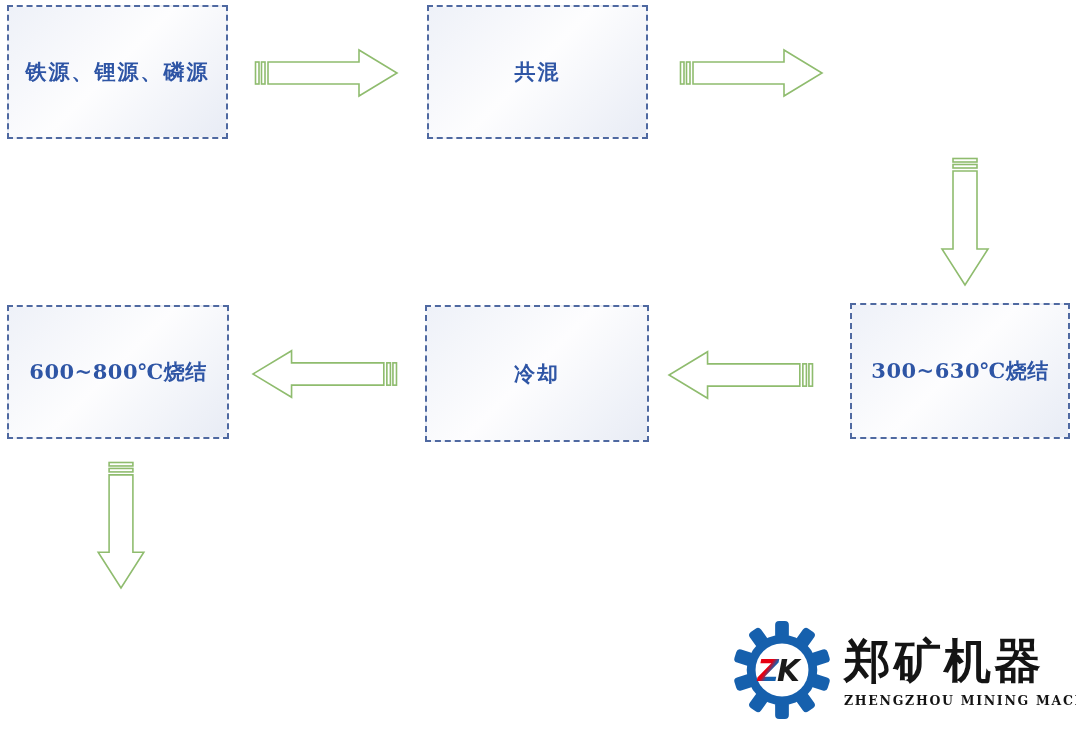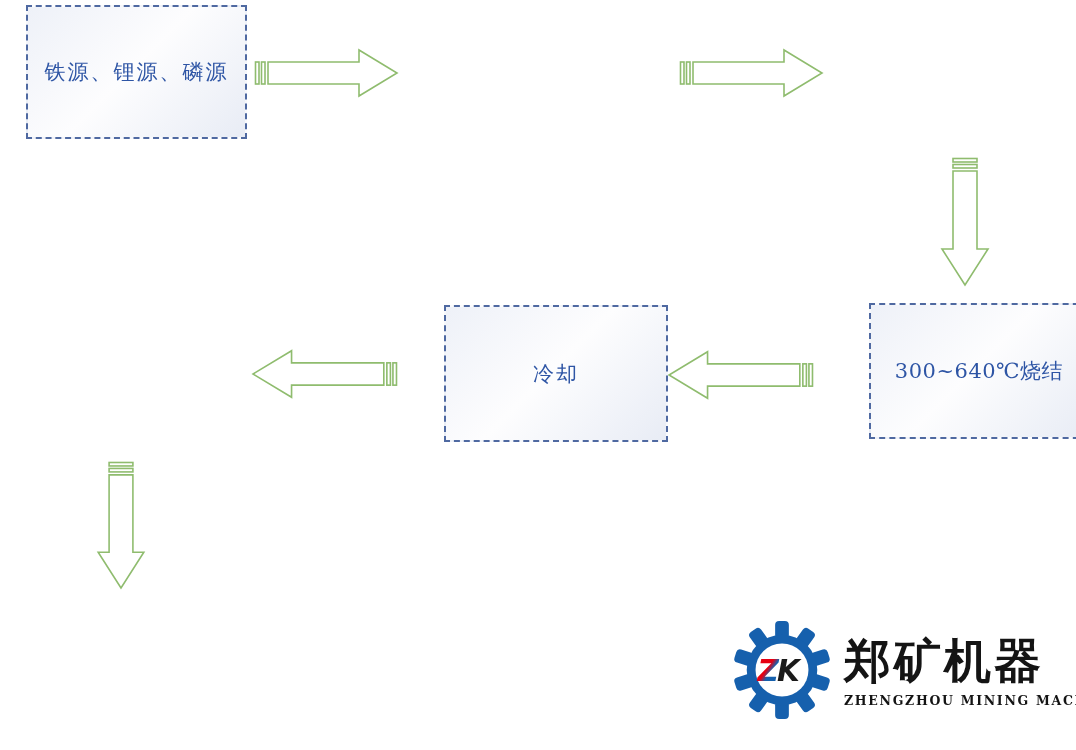--- a/index.html
+++ b/index.html
@@ -7,22 +7,22 @@
     position:relative; width:1076px; height:750px;
     background:#ffffff; overflow:hidden;
     font-family:"DejaVu Serif", serif;
   }
   
   .node {
     position:absolute; box-sizing:border-box;
     border:2px dashed #4f69a1;
     background:linear-gradient(135deg, #eef1f8 0%, #fdfdfe 48%, #e8ecf5 100%);
     display:flex; align-items:center; justify-content:center;
-    color:#2e55a5; font-weight:normal; font-size:21px;
-    letter-spacing:2px; text-align:center;margin-left:19px;
+    color:#2e55a5; font-weight:bold; font-size:21px;
+    letter-spacing:2px; text-align:center;
   }
   .n-sources { left:7px;   top:5px;   width:221px; height:134px; }
   .n-mixing  { left:427px; top:5px;   width:221px; height:134px; }
   .n-drying  { left:850px; top:4px;   width:221px; height:131px; }
   .n-sinter1 { left:850px; top:303px; width:220px; height:136px; letter-spacing:0.5px; }
   .n-cooling { left:425px; top:305px; width:224px; height:137px; }
   .n-sinter2 { left:7px;   top:305px; width:222px; height:134px; letter-spacing:0.5px; }
   .n-product { left:7px;   top:613px; width:222px; height:134px; }
 
   
@@ -63,40 +63,43 @@
   </div>
 
   <div class="arrow a-r1">
     <svg viewBox="0 0 146 56">
       <rect x="1.5" y="17" width="3.5" height="22"></rect>
       <rect x="7.5" y="17" width="3.5" height="22"></rect>
       <path d="M14 17 H105 V5 L143 28 L105 51 V39 H14 Z"></path>
     </svg>
   </div>
 
+  <div class="node n-mixing">
+    <span>共混</span>
+  </div>
 
   <div class="arrow a-r2">
     <svg viewBox="0 0 146 56">
       <rect x="1.5" y="17" width="3.5" height="22"></rect>
       <rect x="7.5" y="17" width="3.5" height="22"></rect>
       <path d="M14 17 H105 V5 L143 28 L105 51 V39 H14 Z"></path>
     </svg>
   </div>
 
 
   <div class="arrow a-d1">
     <svg viewBox="0 0 50 130">
       <rect x="13" y="1.5" width="24" height="3.5"></rect>
       <rect x="13" y="7.5" width="24" height="3.5"></rect>
       <path d="M13 14 H37 V92 H48 L25 128 L2 92 H13 Z"></path>
     </svg>
   </div>
 
   <div class="node n-sinter1">
-    <span>300~640℃烧结</span>
+    <span>300~630℃烧结</span>
   </div>
 
   <div class="arrow a-l1">
     <svg viewBox="0 0 146 56">
       <rect x="141" y="17" width="3.5" height="22"></rect>
       <rect x="135" y="17" width="3.5" height="22"></rect>
       <path d="M132 17 H41 V5 L3 28 L41 51 V39 H132 Z"></path>
     </svg>
   </div>
 
@@ -105,20 +108,23 @@
   </div>
 
   <div class="arrow a-l2">
     <svg viewBox="0 0 146 56">
       <rect x="141" y="17" width="3.5" height="22"></rect>
       <rect x="135" y="17" width="3.5" height="22"></rect>
       <path d="M132 17 H41 V5 L3 28 L41 51 V39 H132 Z"></path>
     </svg>
   </div>
 
+  <div class="node n-sinter2">
+    <span>600~800℃烧结</span>
+  </div>
 
   <div class="arrow a-d2">
     <svg viewBox="0 0 50 130">
       <rect x="13" y="1.5" width="24" height="3.5"></rect>
       <rect x="13" y="7.5" width="24" height="3.5"></rect>
       <path d="M13 14 H37 V92 H48 L25 128 L2 92 H13 Z"></path>
     </svg>
   </div>
 
 

